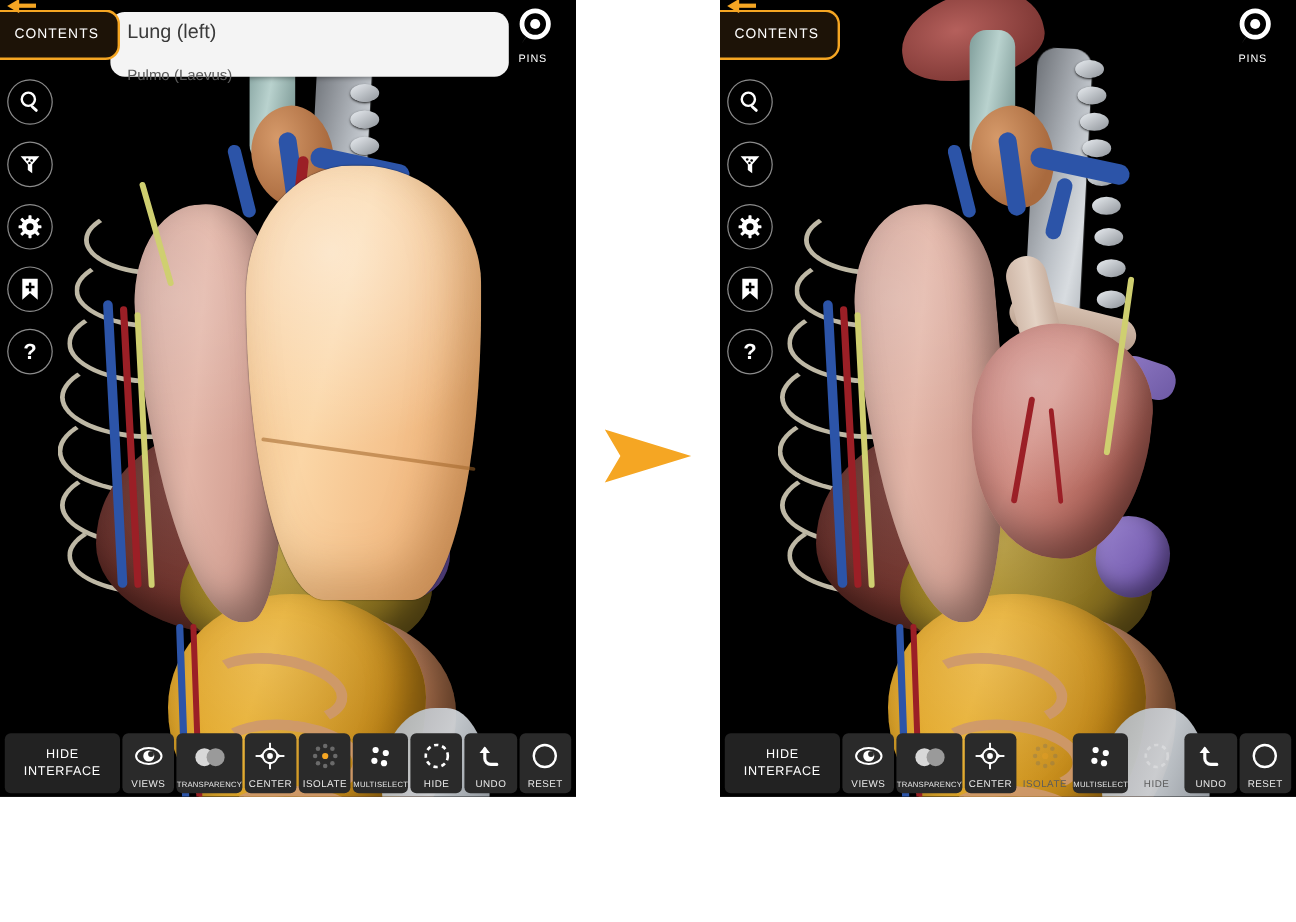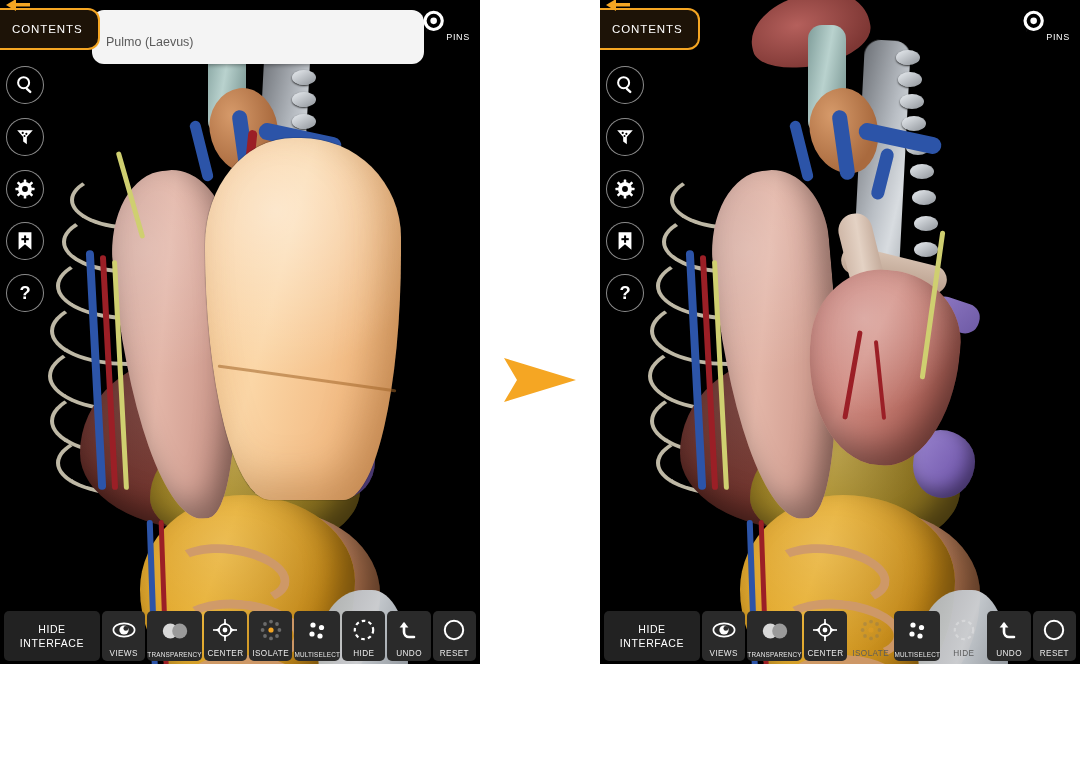--- a/index.html
+++ b/index.html
@@ -316,21 +316,21 @@
     color: #5a5a5a;
     line-height: 17px;
     margin-top: 17px;
   }
 
   
   .pins {
     position: absolute;
     right: 10px; top: 6px;
     width: 52px;
-    display: flex; flex-direction: row; align-items: flex-end;
+    display: flex; flex-direction: column; align-items: center;
     z-index: 25;
     cursor: pointer;
   }
   .pins-label {
     color: #ffffff;
     font-size: 9px;
     letter-spacing: .7px;
     margin-top: 2px;
   }
 
@@ -445,20 +445,21 @@
       <svg width="30" height="20" viewBox="0 0 30 20">
         <path d="M2 7 L12 1 L12 13 Z" fill="#F5A623"></path>
         <rect x="10" y="5" width="16" height="3.5" fill="#F5A623"></rect>
       </svg>
     </div>
     <div class="contents-btn">
       <span>CONTENTS</span>
     </div>
 
     <div class="title-card">
+      <div class="title-main">Lung (left)</div>
       <div class="title-sub">Pulmo (Laevus)</div>
     </div>
 
     <div class="pins">
       <svg width="36" height="36" viewBox="0 0 36 36">
         <circle cx="20" cy="14" r="11" fill="none" stroke="#fff" stroke-width="4"></circle>
         <circle cx="20" cy="14" r="4.2" fill="#fff"></circle>
         <path d="M16.5 18 L9 30 L14.5 21.5 Z" fill="#fff"></path>
       </svg>
       <span class="pins-label">PINS</span>

